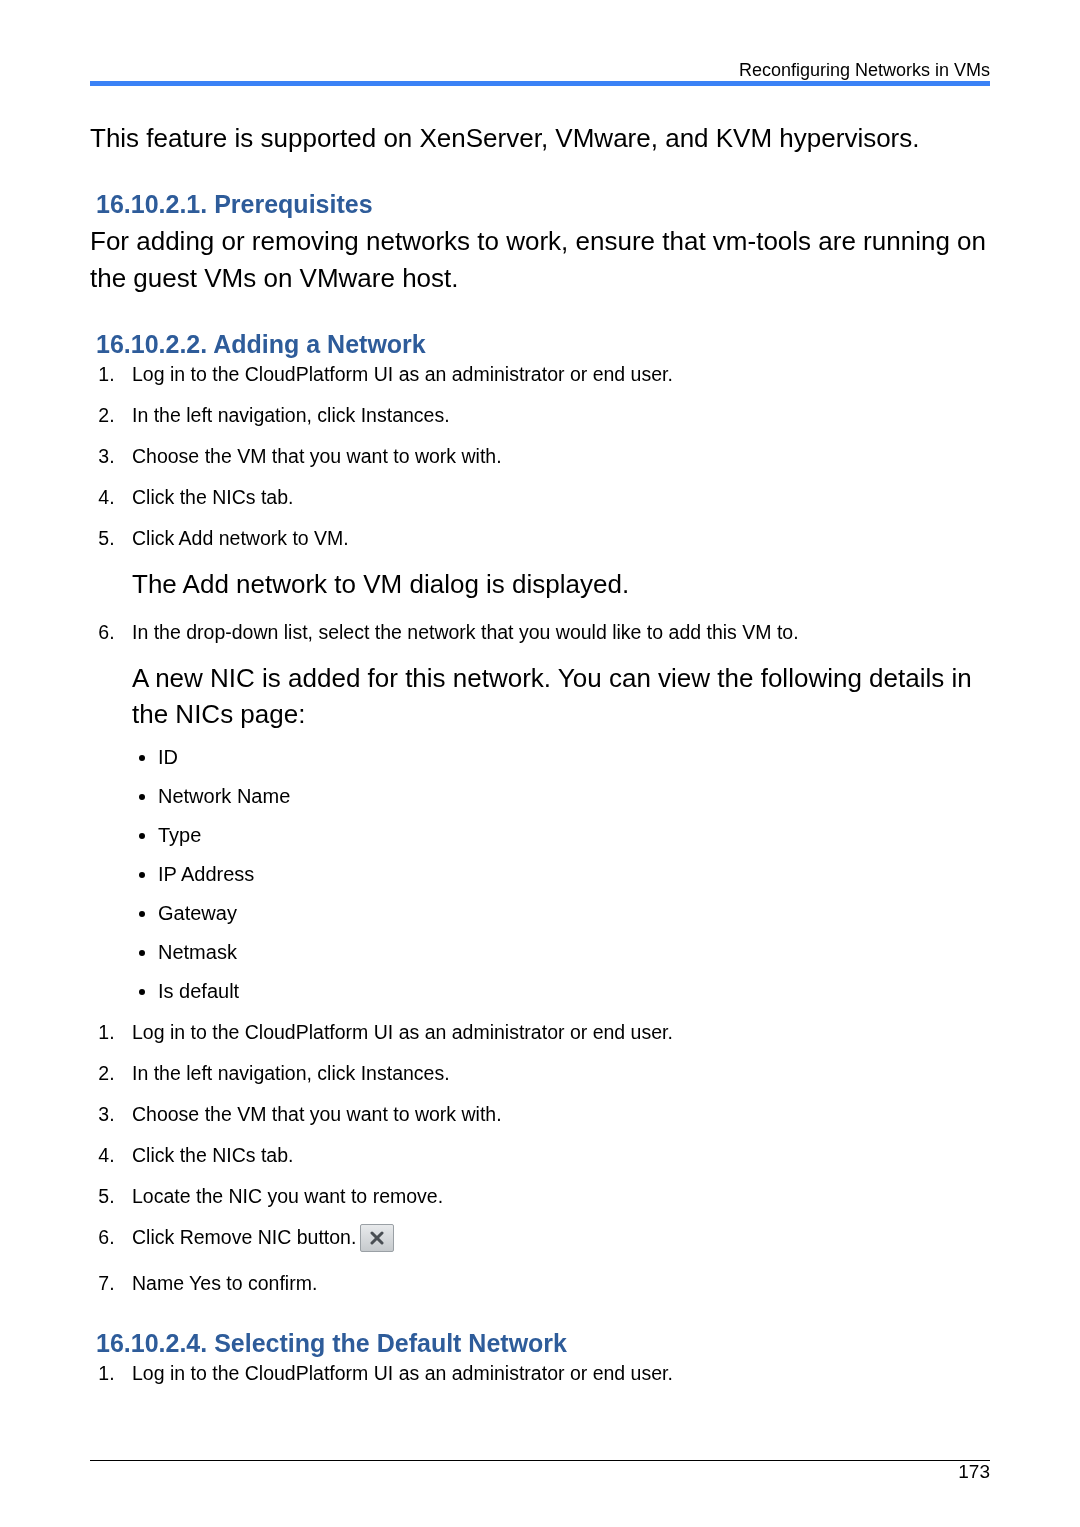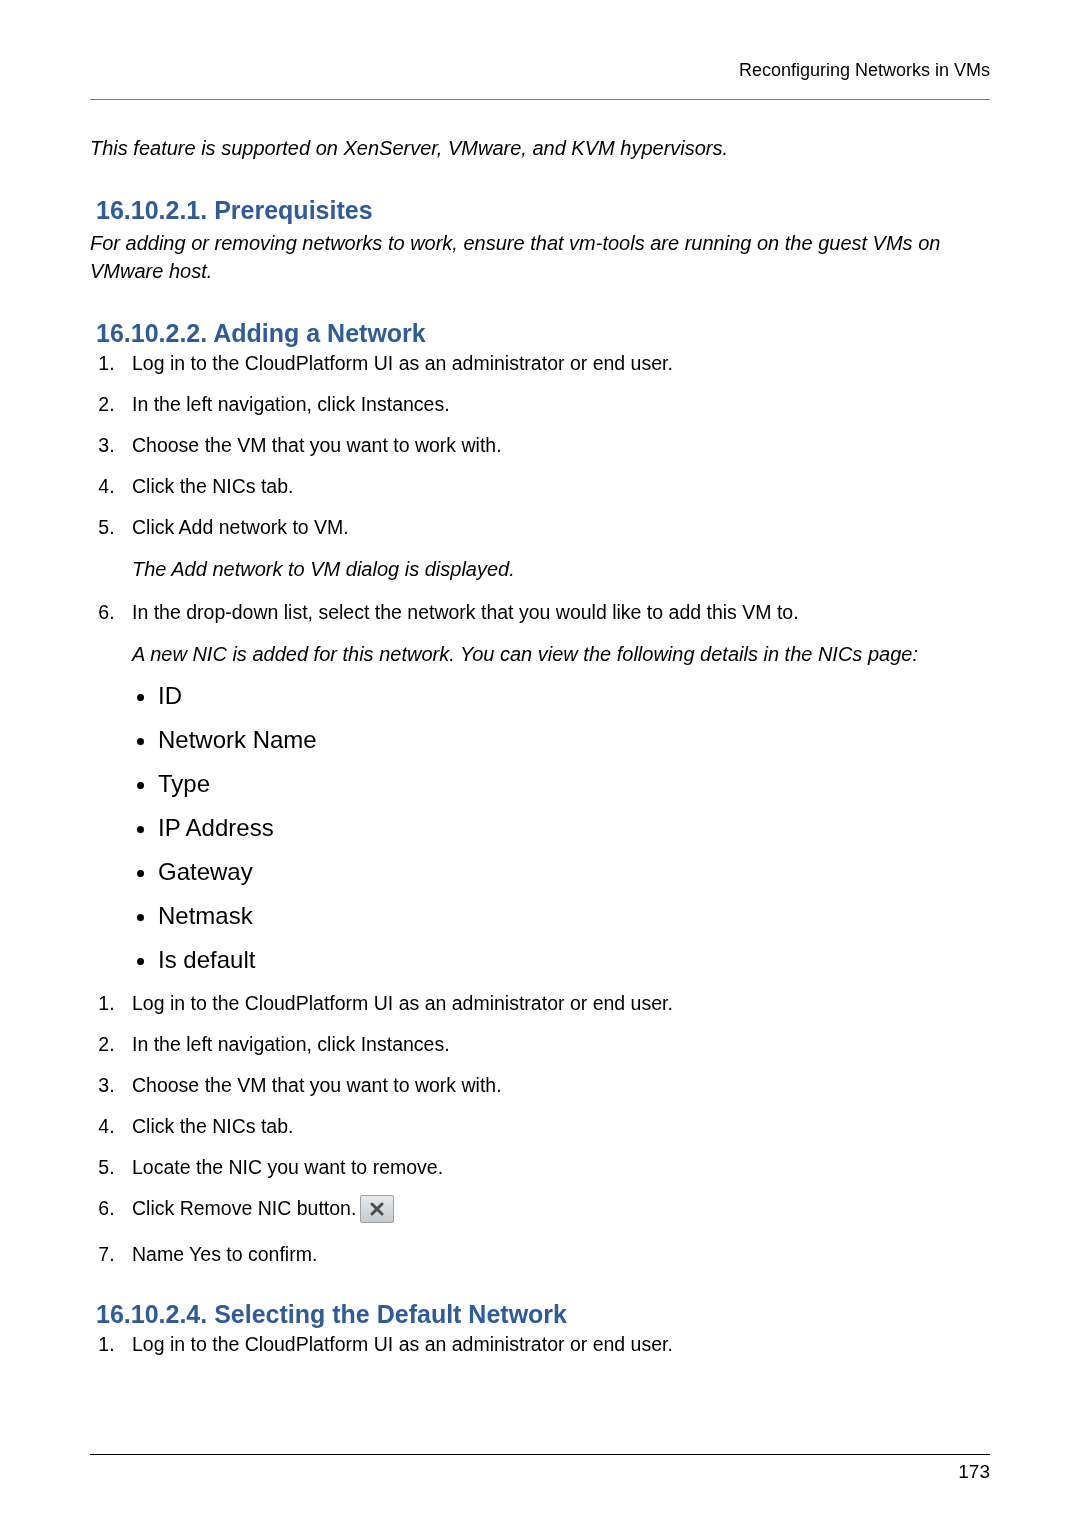--- a/index.html
+++ b/index.html
@@ -14,28 +14,27 @@
   }
   .page {
     padding: 60px 90px 40px 90px;
     box-sizing: border-box;
     height: 100%;
     position: relative;
   }
   .header-line {
     text-align: right;
     font-size: 18px;
-    padding-bottom: 18px;
-    border-bottom: 1px solid #3b82f6;
+    padding-bottom: 0;
+    border-bottom: 5px solid #3b82f6;
     margin-bottom: 34px;
   }
   .body-text {
-    font-size: 20px;
+    font-size: 26px;
     line-height: 1.4;
-    font-style: italic;
   }
   h3.section-h {
     color: #2e5c9a;
     font-size: 25px;
     font-weight: bold;
     margin: 34px 0 2px 6px;
   }
   p.para {
     margin: 4px 0 10px 0;
   }
@@ -54,21 +53,21 @@
   .inner-p {
     margin: 16px 0 10px 0;
   }
   ul.bullets {
     list-style-type: disc;
     margin: 14px 0 0 0;
     padding-left: 26px;
   }
   ul.bullets > li {
     margin-bottom: 16px;
-    font-size: 24px;
+    font-size: 20px;
   }
   .remove-btn {
     display: inline-block;
     vertical-align: middle;
     width: 32px;
     height: 26px;
     background: #bfc3c7;
     background: linear-gradient(to bottom, #e8eaec 0%, #c6cacd 100%);
     border: 1px solid #9aa0a5;
     border-radius: 2px;
@@ -81,21 +80,20 @@
     top: 50%;
     left: 50%;
     transform: translate(-50%, -50%);
   }
   .footer {
     position: absolute;
     left: 90px;
     right: 90px;
     bottom: 44px;
     border-top: 1px solid #000;
-    padding-top: 6px;
     text-align: right;
     font-size: 19px;
   }
   .step6-flex {
     display: flex;
   }
 </style>
 </head>
 <body>
 

